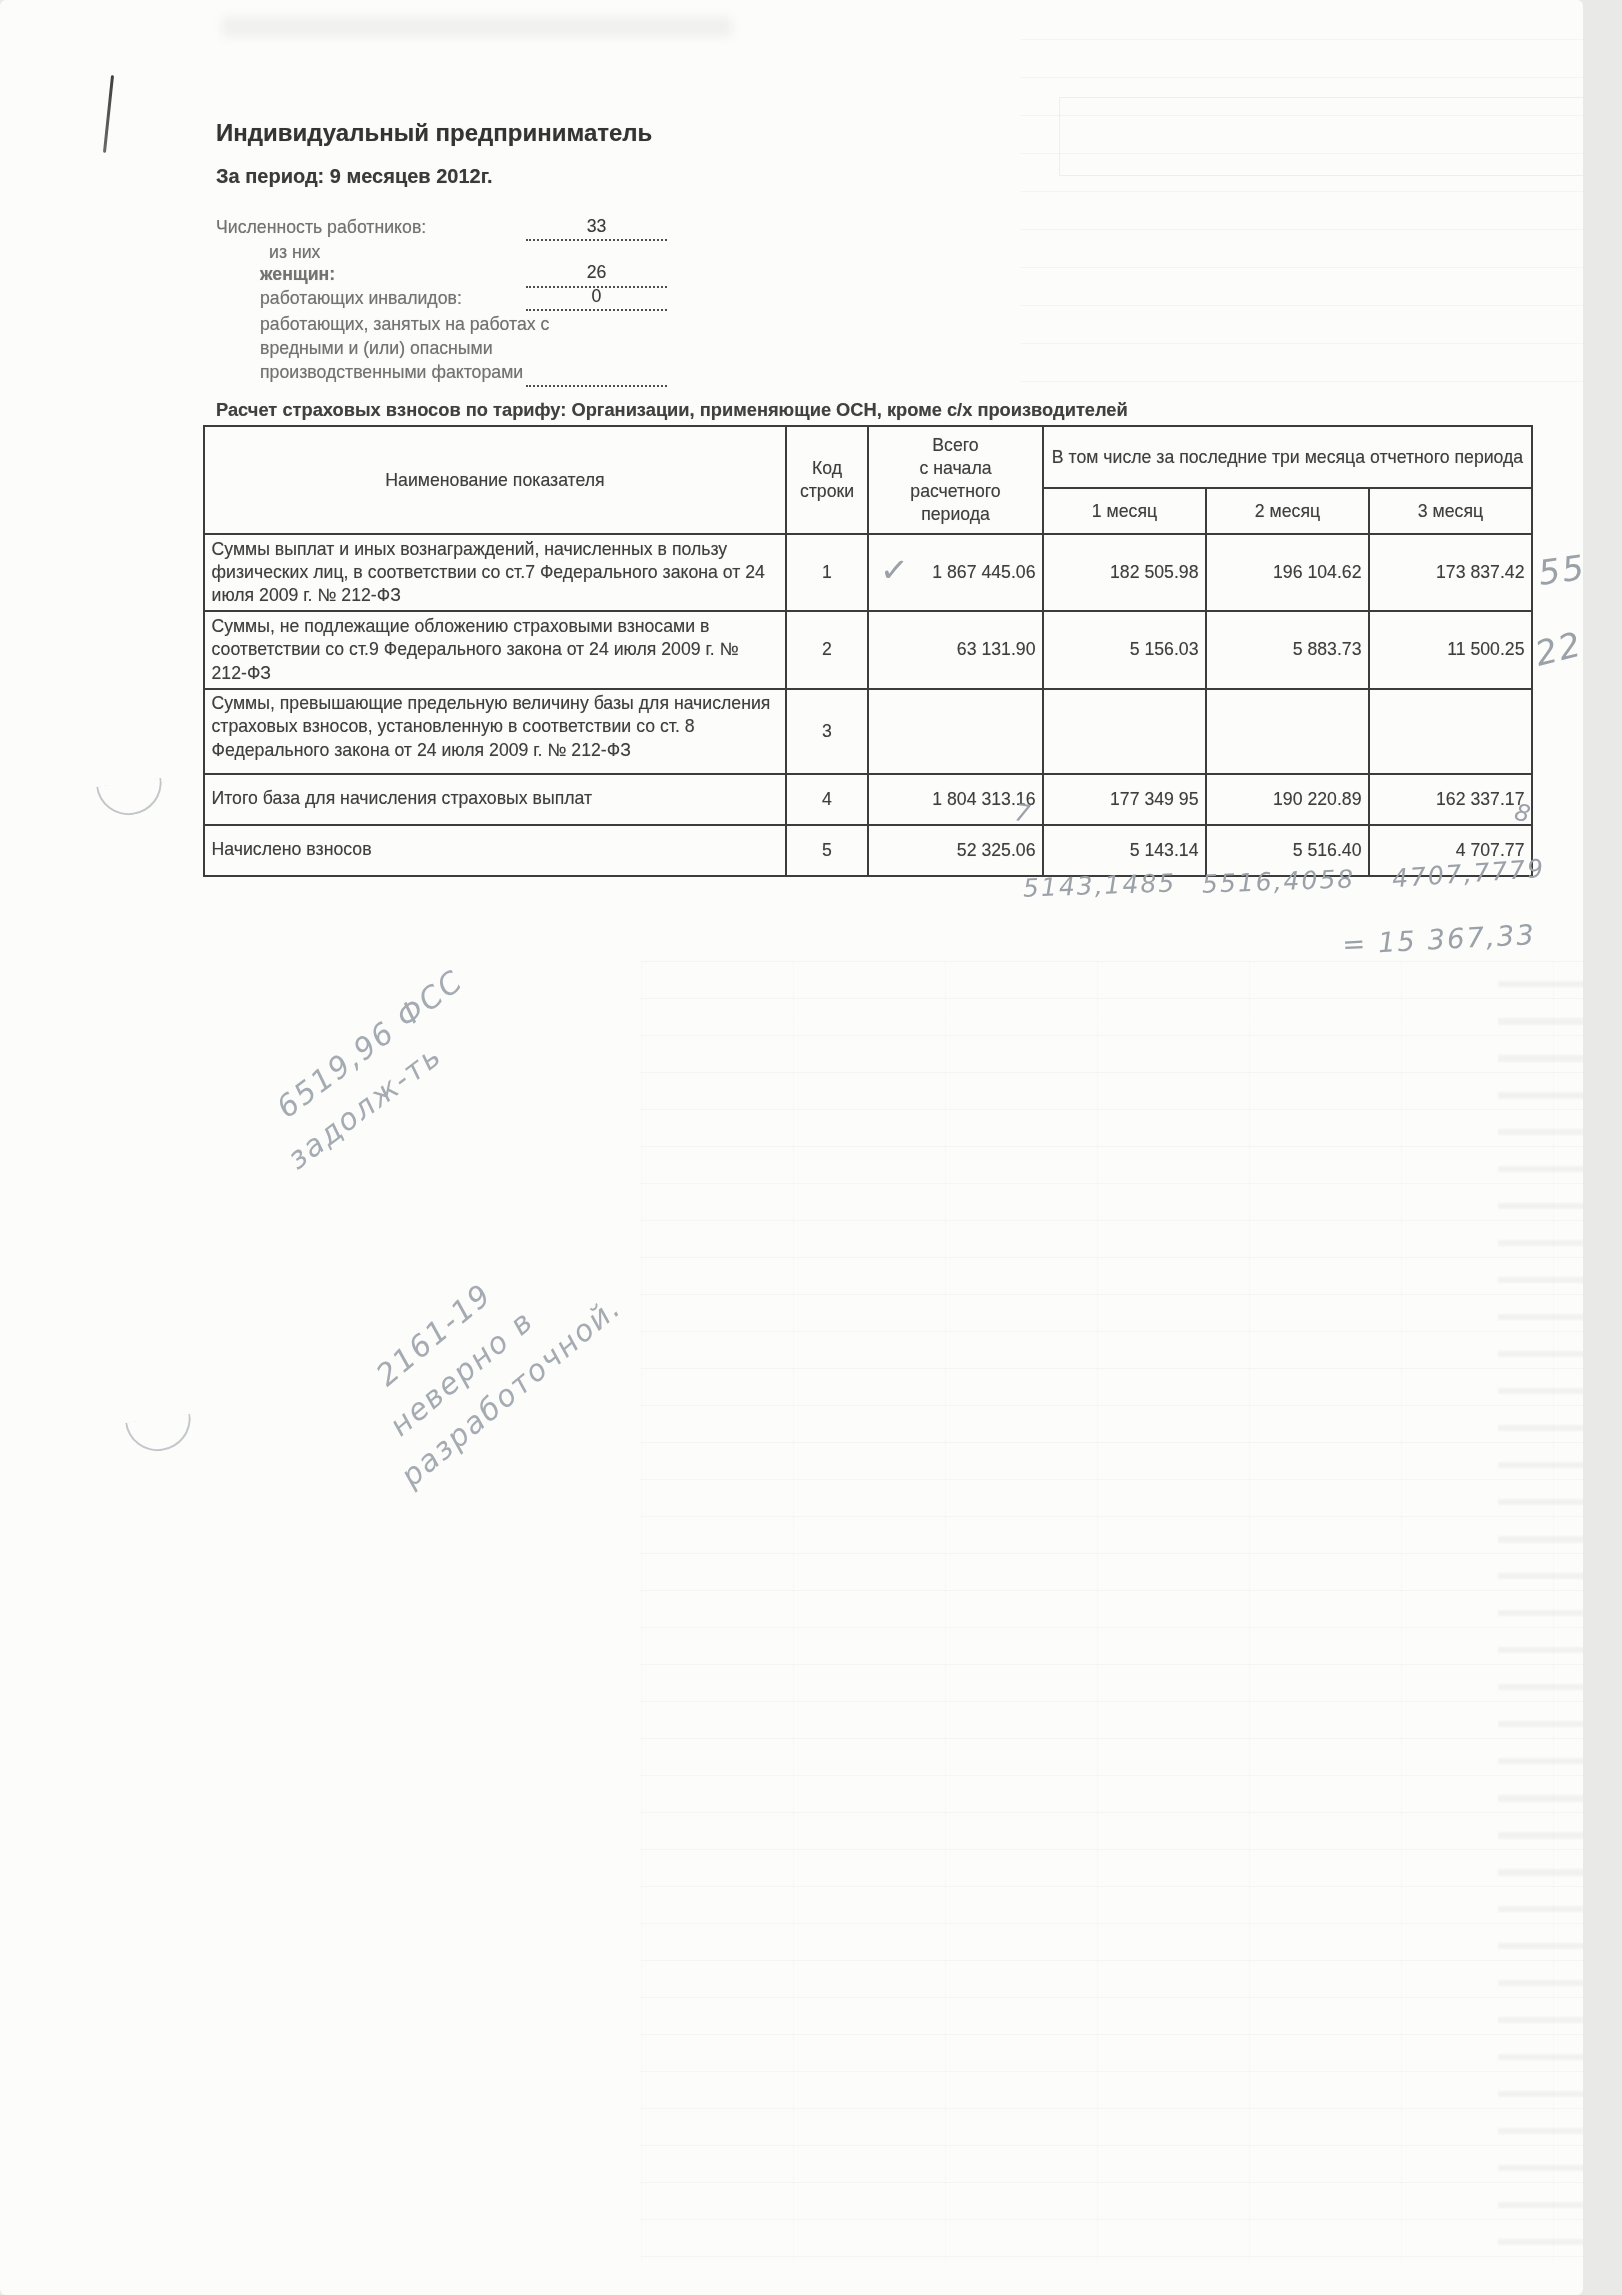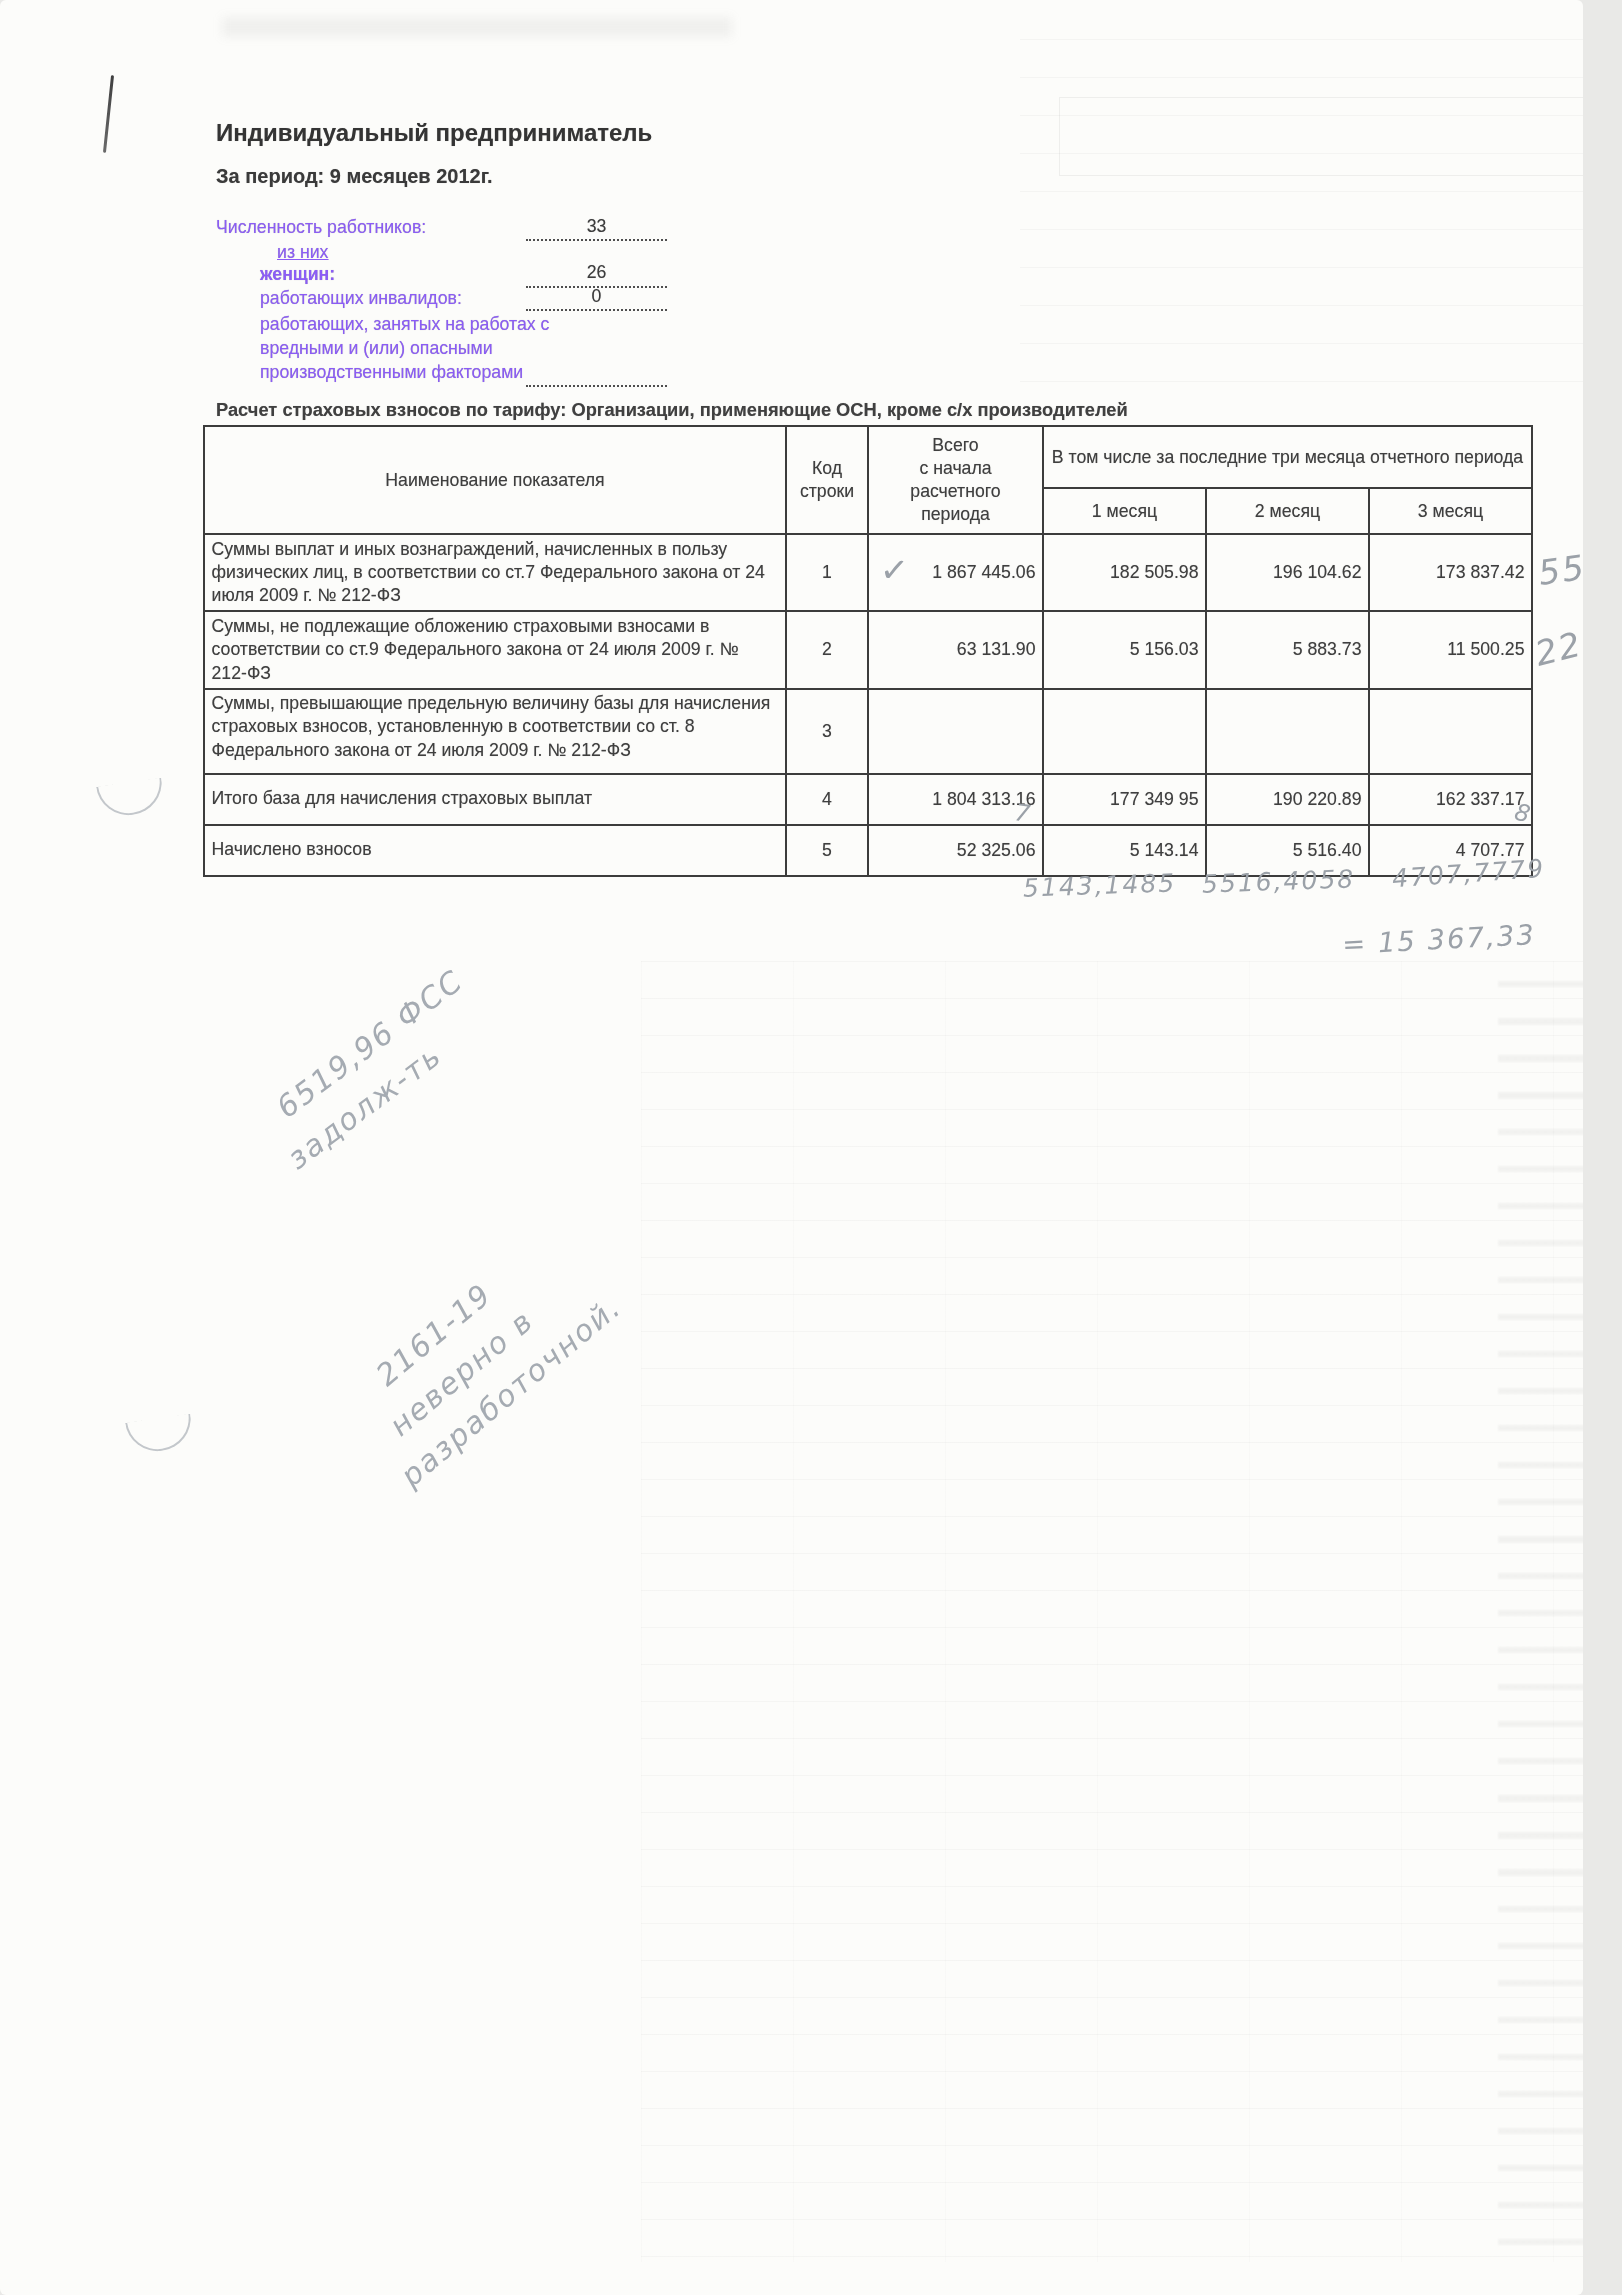--- a/index.html
+++ b/index.html
@@ -13,21 +13,21 @@
     border-radius:6px;
   }
   .printed{ text-shadow:0 0 0.7px rgba(70,70,70,.45); }
   .abs{ position:absolute; }
 
   
   .doc-title{ left:216px; top:119px; font-size:24px; font-weight:bold; color:#343434; }
   .doc-period{ left:216px; top:165px; font-size:20px; font-weight:bold; color:#3a3a3a; }
 
   
-  .staff-label{ font-size:17.7px; color:#8b5cf6; }
+  .staff-label{ font-size:17.7px; color:#737373; }
   .staff-value{ font-size:17.7px; color:#3c3c3c; width:141px; text-align:center; }
   .dotline{ height:0; width:141px; border-bottom:2.6px dotted #4e4e4e; }
 
   .section-title{ left:216px; top:399px; font-size:18.3px; font-weight:bold; color:#404040; }
 
   
   table.calc{ position:absolute; left:203px; top:425px; border-collapse:collapse; table-layout:fixed; }
   table.calc col.c-name{ width:582px; }
   table.calc col.c-code{ width:82px; }
   table.calc col.c-total{ width:175px; }
@@ -107,21 +107,21 @@
   <div class="abs curve-mark curve-1"></div>
   <div class="abs curve-mark curve-2"></div>
 
   <div class="abs printed doc-title">Индивидуальный предприниматель</div>
   <div class="abs printed doc-period">За период: 9 месяцев 2012г.</div>
 
   <div class="abs printed staff-label" style="left:216px;top:217px;">Численность работников:</div>
   <div class="abs printed staff-value" style="left:526px;top:216px;">33</div>
   <div class="abs dotline" style="left:526px;top:239px;"></div>
 
-  <div class="abs printed staff-label" style="left:277px;top:242px;text-decoration:underline;">из них</div>
+  <div class="abs printed staff-label" style="left:269px;top:242px;">из них</div>
 
   <div class="abs printed staff-label" style="left:260px;top:264px;font-weight:bold;">женщин:</div>
   <div class="abs printed staff-value" style="left:526px;top:262px;">26</div>
   <div class="abs dotline" style="left:526px;top:286px;"></div>
 
   <div class="abs printed staff-label" style="left:260px;top:288px;">работающих инвалидов:</div>
   <div class="abs printed staff-value" style="left:526px;top:286px;">0</div>
   <div class="abs dotline" style="left:526px;top:309px;"></div>
 
   <div class="abs printed staff-label" style="left:260px;top:313px;width:366px;line-height:1.35;">работающих, занятых на работах с вредными и (или) опасными производственными факторами</div>

